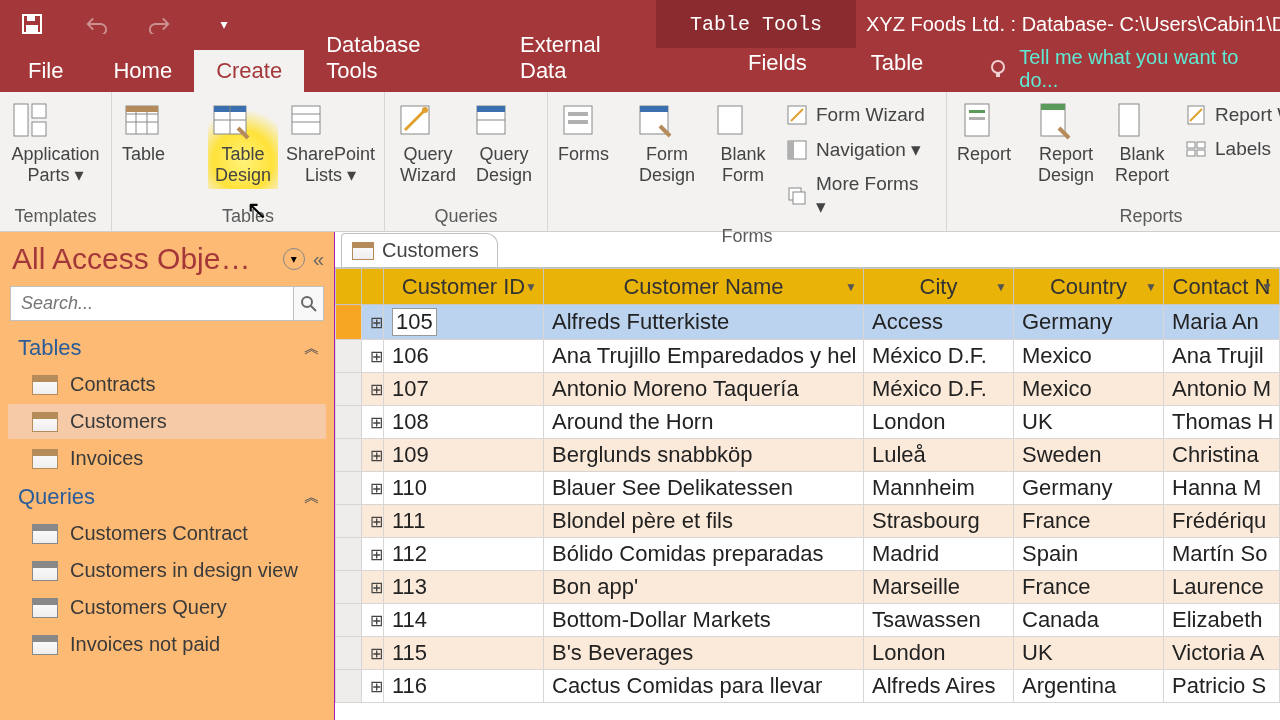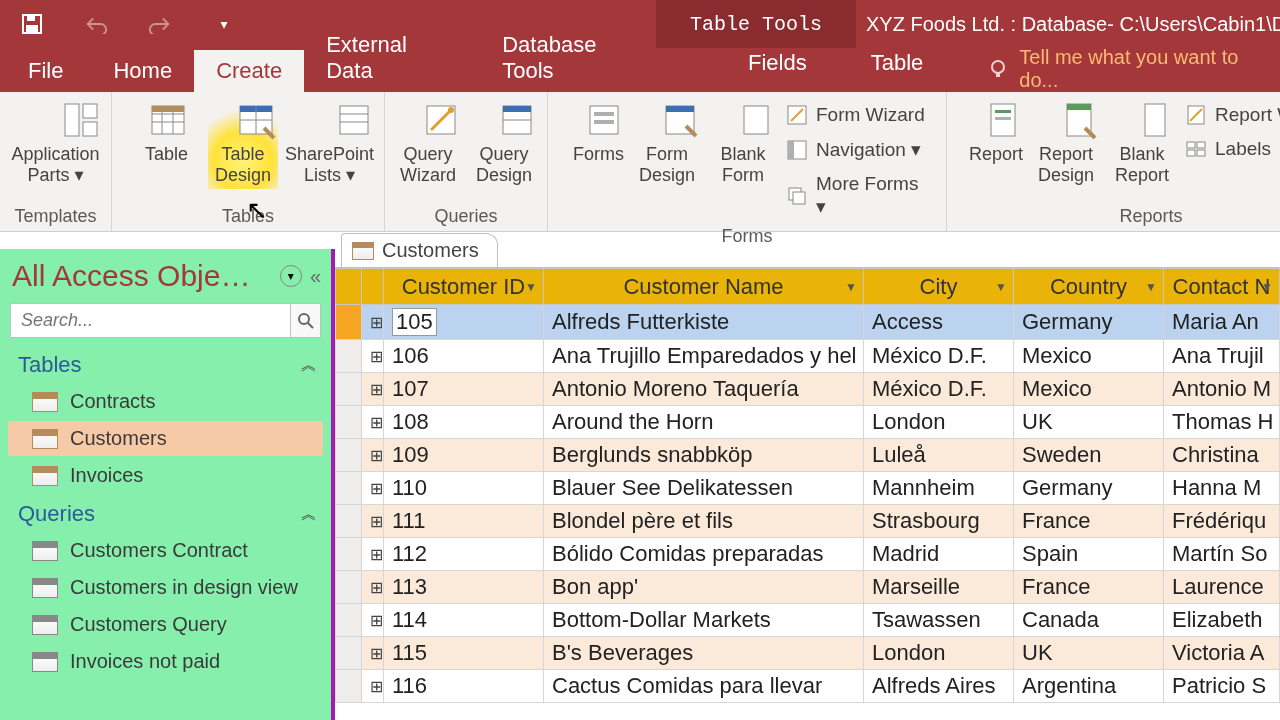--- a/index.html
+++ b/index.html
@@ -14,43 +14,43 @@
 .titlebar .tbl-tools { width: 200px; text-align: center; font-size: 20px; background: #8a2c2f; height: 100%; display: flex; align-items: center; justify-content: center; font-family: Liberation Mono, monospace; }
 .titlebar .title-text { flex: 1; padding-left: 10px; font-size: 20px; white-space: nowrap; overflow: hidden; }
 
 
 .menubar { height: 44px; background: #a4373a; display: flex; align-items: flex-end; color: #fff; font-size: 22px; }
 .menubar .tab { padding: 8px 22px; cursor: pointer; }
 .menubar .tab.file { padding-left: 28px; padding-right: 28px; text-align: right; }
 .menubar .tab.active { background: #f3f2f1; color: #a4373a; }
 .menubar .spacer2 { flex: 0 0 30px; }
 .menubar .context-tabs { display: flex; gap: 36px; padding: 8px 30px; }
-.menubar .tell-me { display: flex; align-items: center; gap: 10px; color: #fdba74; font-size: 20px; padding-left: 20px; }
+.menubar .tell-me { display: flex; align-items: center; gap: 10px; color: #5eead4; font-size: 20px; padding-left: 20px; }
 
 
 .ribbon { height: 140px; background: #f3f2f1; border-bottom: 1px solid #d0cece; display: flex; }
 .ribbon-group { border-right: 1px solid #d8d6d4; padding: 4px 8px 2px 8px; display: flex; flex-direction: column; justify-content: space-between; }
 .ribbon-group-label { text-align: center; font-size: 18px; color: #5a5a5a; padding-bottom: 2px; }
 .ribbon-btns { display: flex; gap: 6px; }
-.rbtn { display: flex; flex-direction: column; align-items: flex-end; justify-content: flex-start; width: 70px; cursor: pointer; padding: 4px 2px; }
+.rbtn { display: flex; flex-direction: column; align-items: flex-start; justify-content: flex-start; width: 70px; cursor: pointer; padding: 4px 2px; }
 .rbtn.highlight { background: radial-gradient(circle at 50% 70%, #fff27a 0%, #ffe23a 40%, rgba(255,226,58,0) 70%); margin-left: 12px; }
 .rbtn-icon { width: 40px; height: 40px; margin-bottom: 4px; display: flex; align-items: center; justify-content: center; }
 .rbtn-label { font-size: 18px; color: #444; text-align: center; line-height: 1.15; }
 .ribbon-stack { display: flex; flex-direction: column; gap: 4px; padding: 4px 6px; min-width: 160px; }
 .stack-item { display: flex; align-items: center; gap: 8px; font-size: 19px; color: #444; cursor: pointer; padding: 4px 2px; }
 .stack-icon { width: 22px; height: 22px; display: flex; align-items: center; justify-content: center; }
 
 
 .cursor { position: absolute; left: 246px; top: 195px; font-size: 26px; z-index: 100; pointer-events: none; }
 
 
 .body-area { display: flex; height: calc(720px - 48px - 44px - 140px); }
 
 
-.navpane { width: 335px; border-right: 4px solid #a21caf; display: flex; flex-direction: column; background: #86efac; margin-top: 17px; }
+.navpane { width: 335px; border-right: 1px solid #a21caf; display: flex; flex-direction: column; background: #fdba74; }
 .nav-header { display: flex; align-items: center; padding: 10px 10px 6px 12px; }
 .nav-header-title { flex: 1; font-size: 30px; color: #a4373a; font-weight: 400; white-space: nowrap; overflow: hidden; }
 .nav-dd { width: 22px; height: 22px; border: 1px solid #888; border-radius: 50%; display: flex; align-items: center; justify-content: center; font-size: 12px; margin-right: 8px; cursor: pointer; }
 .nav-collapse { font-size: 20px; color: #666; cursor: pointer; }
 .nav-search { display: flex; margin: 4px 10px 8px 10px; border: 1px solid #c0c0c0; }
 .nav-search input { flex: 1; border: none; padding: 6px 10px; font-size: 18px; font-style: italic; color: #888; outline: none; }
 .nav-search-btn { width: 30px; display: flex; align-items: center; justify-content: center; border-left: 1px solid #c0c0c0; background: #f8f8f8; }
 .nav-group-head { display: flex; justify-content: space-between; align-items: center; padding: 6px 14px 4px 18px; font-size: 22px; color: #2a5c9a; }
 .nav-group-head .chev { font-size: 16px; color: #555; }
 .nav-item { display: flex; align-items: center; gap: 12px; padding: 6px 10px 6px 24px; font-size: 20px; color: #3a3a3a; cursor: pointer; margin: 2px 8px; border-radius: 2px; }
@@ -109,22 +109,22 @@
   </div>
   <div class="spacer"></div>
   <div class="tbl-tools">Table Tools</div>
   <div class="title-text">XYZ Foods Ltd. : Database- C:\Users\Cabin1\Documents</div>
 </div>
 
 <div class="menubar">
   <div class="tab file">File</div>
   <div class="tab">Home</div>
   <div class="tab active">Create</div>
+  <div class="tab">Database Tools</div>
   <div class="tab">External Data</div>
-  <div class="tab">Database Tools</div>
   <div class="spacer2"></div>
   <div class="context-tabs">
     <div class="tab" style="padding:8px 14px">Fields</div>
     <div class="tab" style="padding:8px 14px">Table</div>
   </div>
   <div class="tell-me">
     <span>
       <svg width="22" height="22" viewBox="0 0 22 22">
           <circle cx="11" cy="9" r="6" fill="none" stroke="#f0d0d0" stroke-width="2"></circle>
           <rect x="9" y="15" width="4" height="4" fill="#f0d0d0"></rect>

